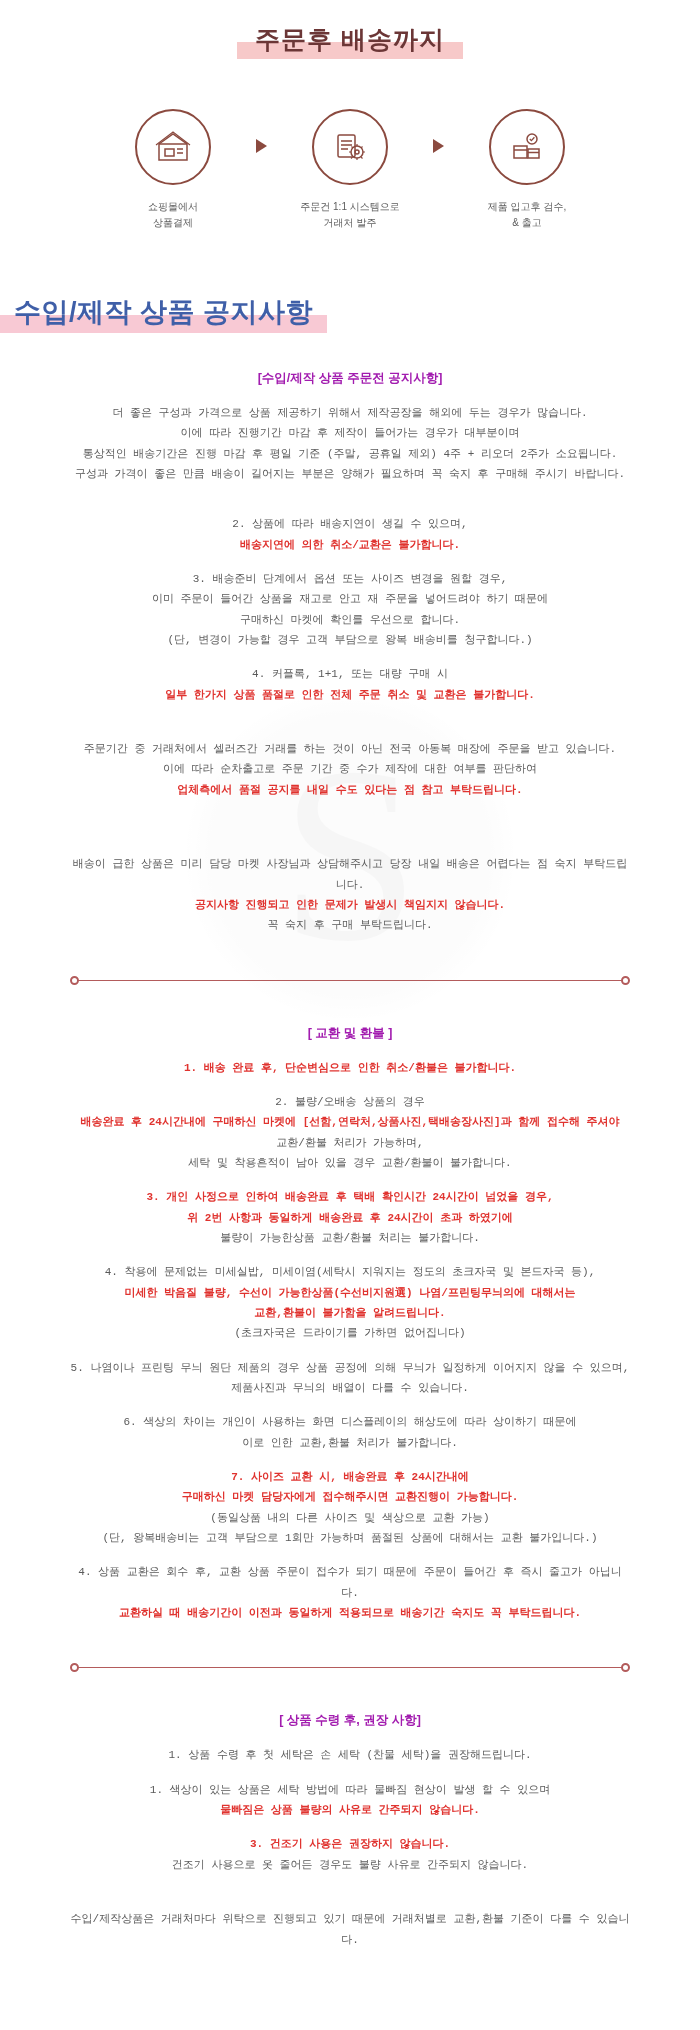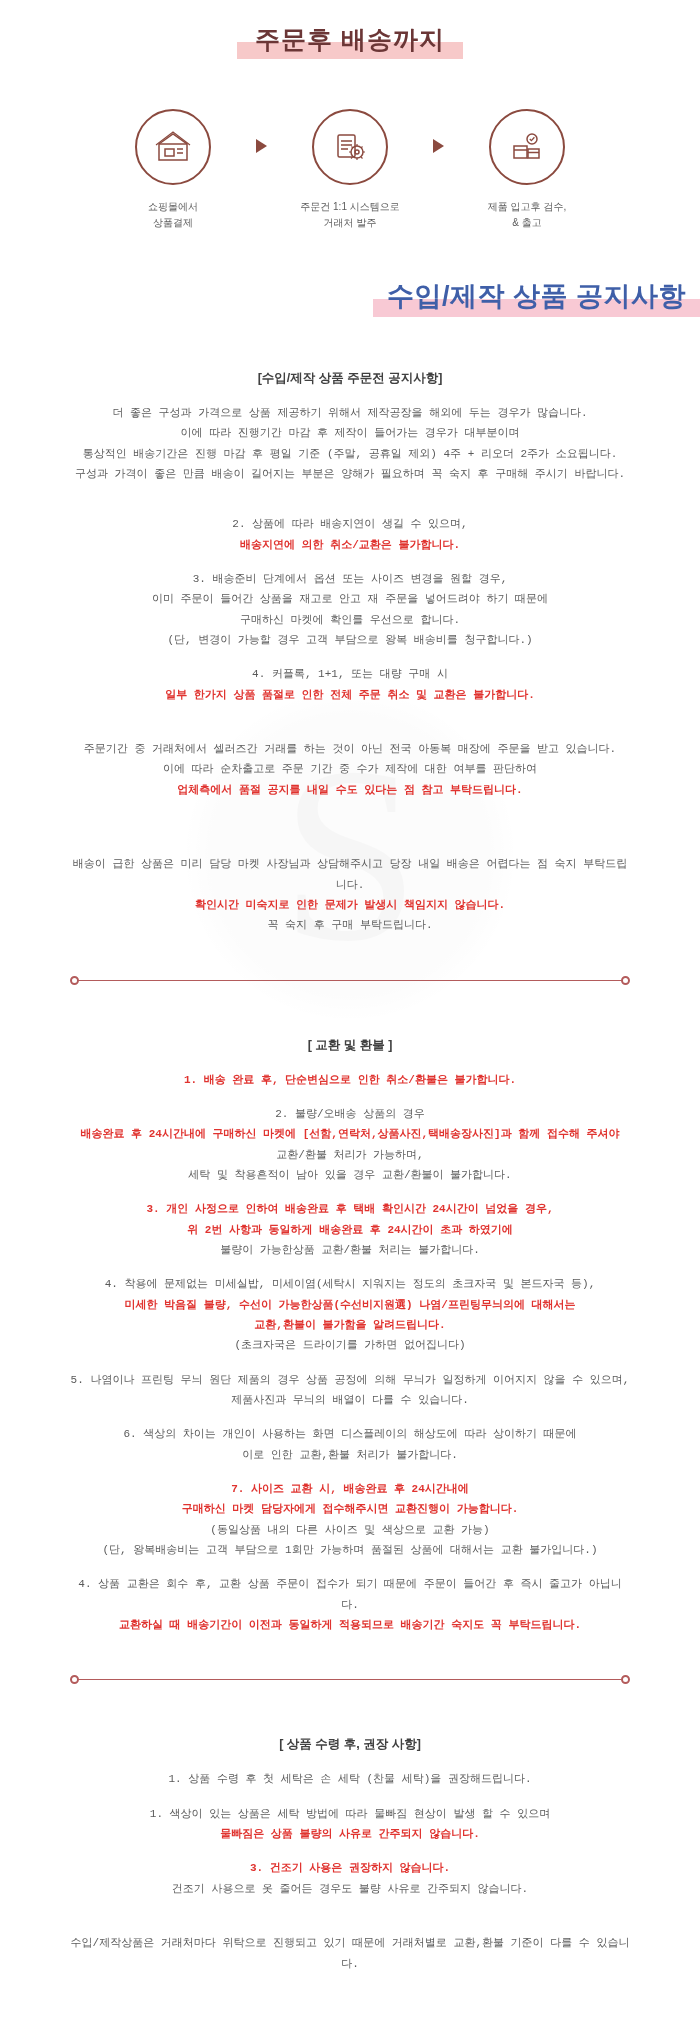--- a/index.html
+++ b/index.html
@@ -105,22 +105,22 @@
   .arrow {
     margin-top: 30px;
     width: 0; height: 0;
     border-top: 7px solid transparent;
     border-bottom: 7px solid transparent;
     border-left: 11px solid #8b4a3f;
   }
 
   
   .section-title-wrap {
-    text-align: right;
-    margin-top: 46px;
+    text-align: left;
+    margin-top: 62px;
     text-decoration: underline;
   }
   .section-title {
     display: inline-block;
     position: relative;
     font-size: 27px;
     font-weight: bold;
     color: #3f5fa8;
     letter-spacing: 0.5px;
     padding: 2px 14px 4px 14px;
@@ -136,22 +136,22 @@
 
   
   .block {
     width: 560px;
     margin: 0 auto;
     text-align: center;
   }
   .block-head {
     font-size: 12.5px;
     font-weight: bold;
-    color: #404040;
-    margin-top: 52px;
+    color: #a21caf;
+    margin-top: 36px;
     margin-bottom: 16px;
   }
   .para {
     font-size: 11px;
     line-height: 1.85;
     color: #5a5a5a;
     white-space: pre-line;
     margin: 0 0 14px 0;
     font-family: Liberation Mono, monospace;
   }
@@ -279,21 +279,21 @@
           <div>
             <p class="para"><span>4. 커플록, 1+1, 또는 대량 구매 시</span><br><span class="red">일부 한가지 상품 품절로 인한 전체 주문 취소 및 교환은 불가합니다.</span></p>
           </div>
         </div>
       <div class="spacer-20"></div>
       <div>
           <p class="para"><span>주문기간 중 거래처에서 셀러즈간 거래를 하는 것이 아닌 전국 아동복 매장에 주문을 받고 있습니다.</span><br><span>이에 따라 순차출고로 주문 기간 중 수가 제작에 대한 여부를 판단하여</span><br><span class="red">업체측에서 품절 공지를 내일 수도 있다는 점 참고 부탁드립니다.</span></p>
         </div>
       <div class="spacer-40"></div>
       <div>
-          <p class="para"><span>배송이 급한 상품은 미리 담당 마켓 사장님과 상담해주시고 당장 내일 배송은 어렵다는 점 숙지 부탁드립니다.</span><br><span class="red">확인시간 미숙지로 인한 문제가 발생시 책임지지 않습니다.</span><br><span>꼭 숙지 후 구매 부탁드립니다.</span></p>
+          <p class="para"><span>배송이 급한 상품은 미리 담당 마켓 사장님과 상담해주시고 당장 내일 배송은 어렵다는 점 숙지 부탁드립니다.</span><br><span class="red">공지사항 진행되고 인한 문제가 발생시 책임지지 않습니다.</span><br><span>꼭 숙지 후 구매 부탁드립니다.</span></p>
         </div>
     </div>
 
     <div class="divider">
       <span class="dot left"></span>
       <span class="line"></span>
       <span class="dot right"></span>
     </div>
 
     <div class="block">

